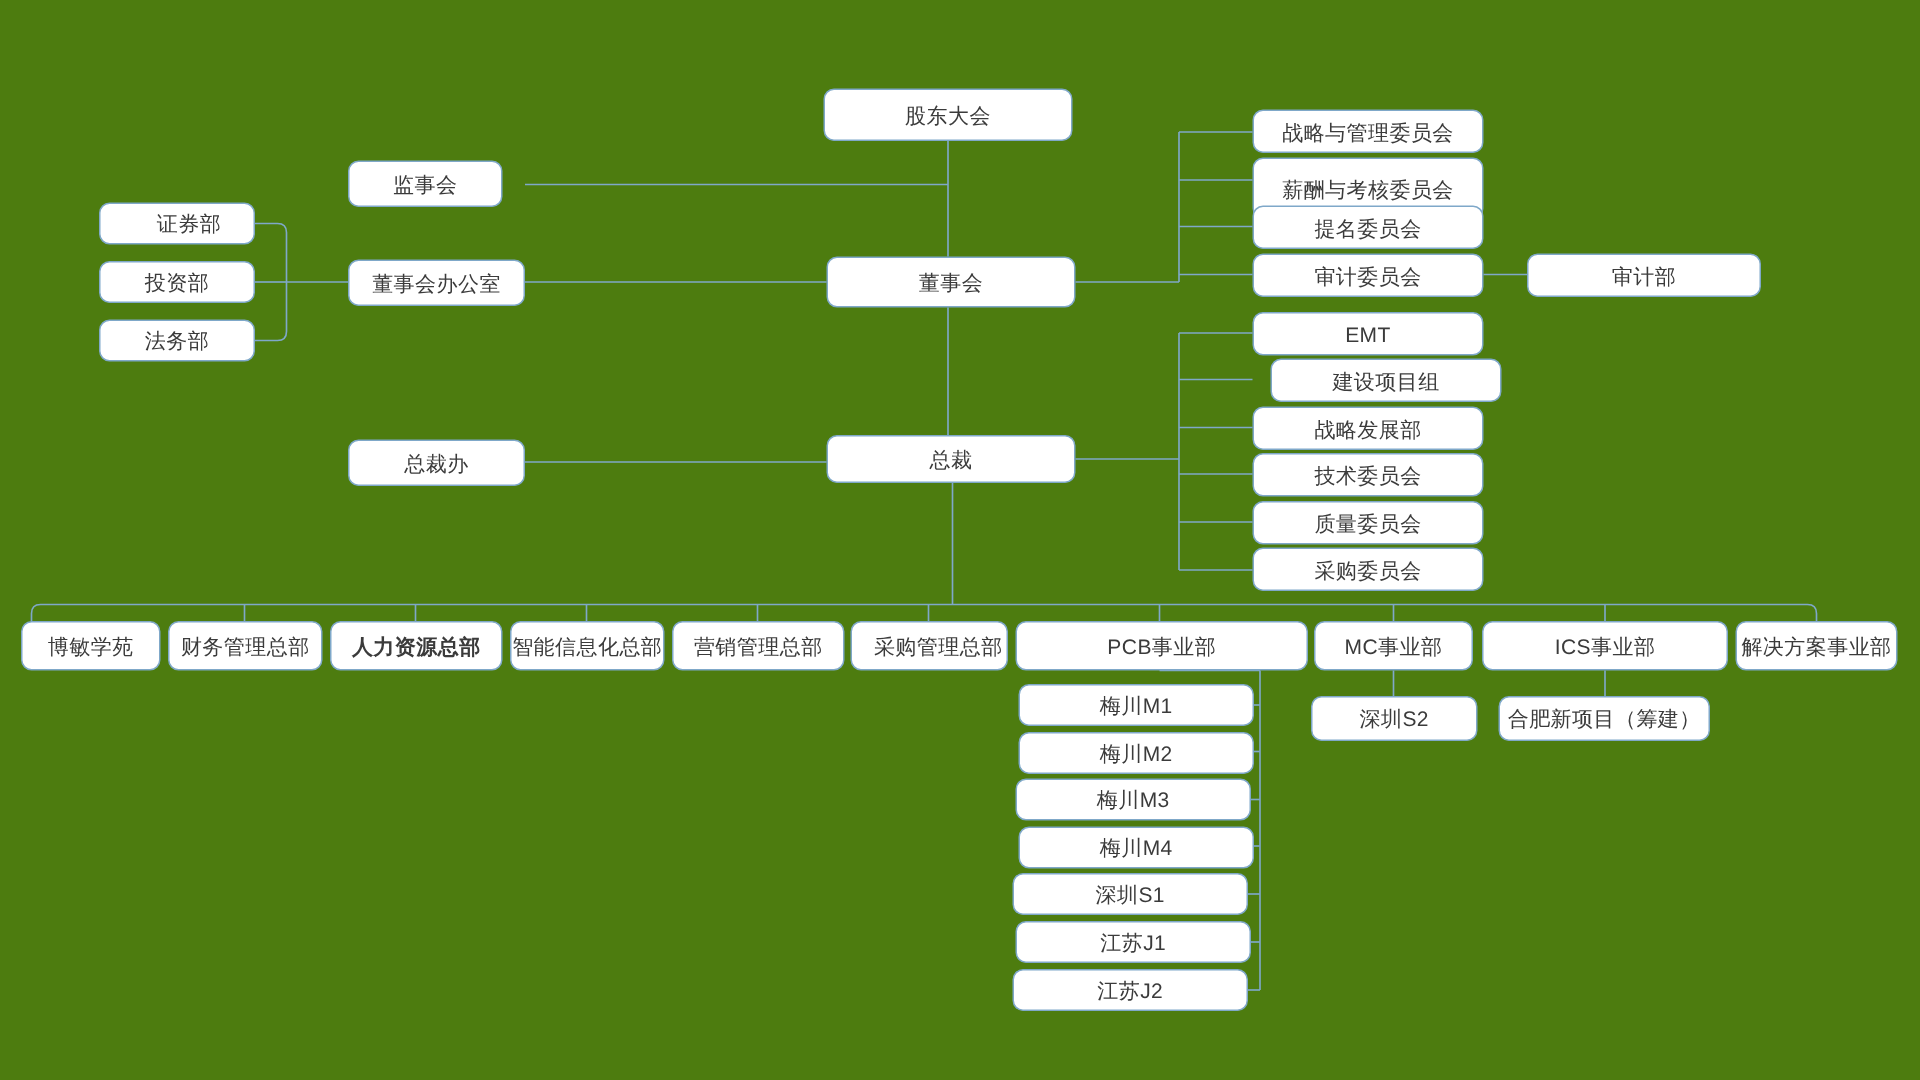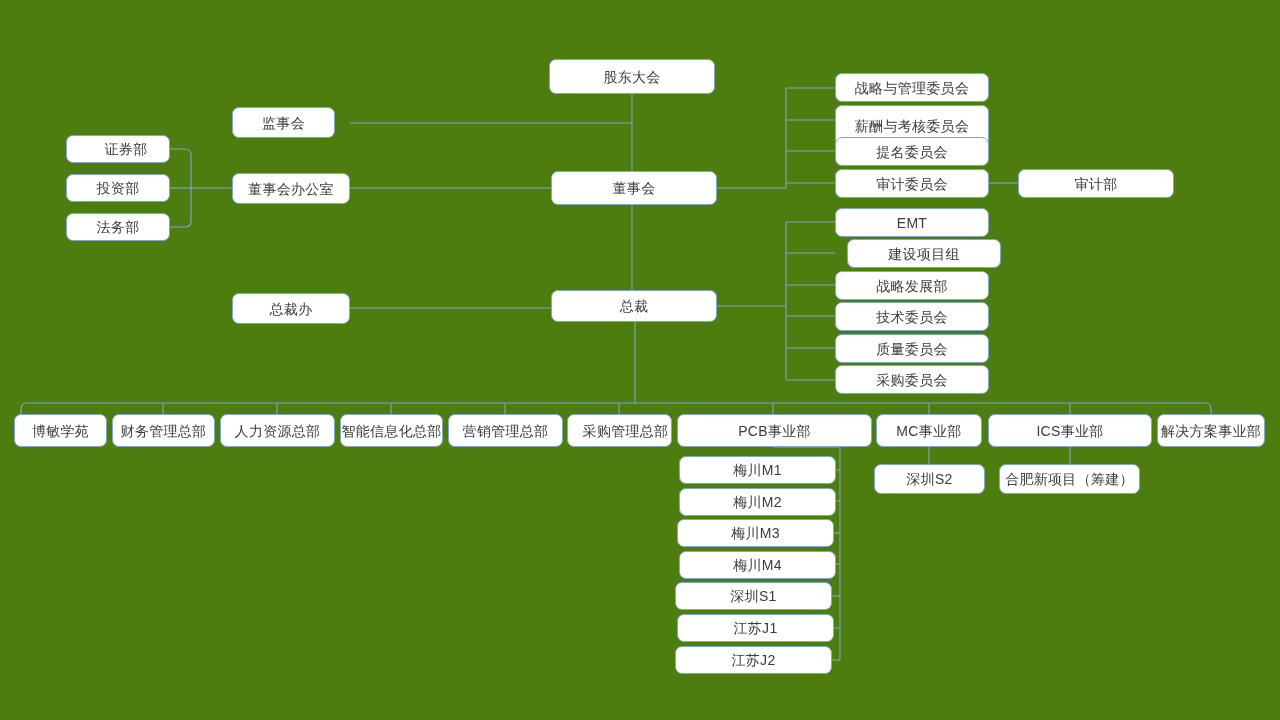--- a/index.html
+++ b/index.html
@@ -129,21 +129,21 @@
 
   <div class="node" style="left:835px; top:208px; width:154px; height:29px;">EMT</div>
   <div class="node" style="left:835px; top:239px; width:154px; height:29px;margin-left:12px;">建设项目组</div>
   <div class="node" style="left:835px; top:271px; width:154px; height:29px;">战略发展部</div>
   <div class="node" style="left:835px; top:302px; width:154px; height:29px;">技术委员会</div>
   <div class="node" style="left:835px; top:334px; width:154px; height:29px;">质量委员会</div>
   <div class="node" style="left:835px; top:365px; width:154px; height:29px;">采购委员会</div>
 
   <div class="node" style="left:14px; top:414px; width:93px; height:33px;">博敏学苑</div>
   <div class="node" style="left:112px; top:414px; width:103px; height:33px;">财务管理总部</div>
-  <div class="node" style="left:220px; top:414px; width:115px; height:33px;">人力资源总部</div>
+  <div class="node" style="left:220px; top:414px; width:115px; height:33px;font-weight:bold;">人力资源总部</div>
   <div class="node" style="left:340px; top:414px; width:103px; height:33px;">智能信息化总部</div>
   <div class="node" style="left:448px; top:414px; width:115px; height:33px;">营销管理总部</div>
   <div class="node" style="left:567px; top:414px; width:105px; height:33px;padding-left:12px;">采购管理总部</div>
   <div class="node" style="left:677px; top:414px; width:195px; height:33px;">PCB事业部</div>
   <div class="node" style="left:876px; top:414px; width:106px; height:33px;">MC事业部</div>
   <div class="node" style="left:988px; top:414px; width:164px; height:33px;">ICS事业部</div>
   <div class="node" style="left:1157px; top:414px; width:108px; height:33px;">解决方案事业部</div>
 
   <div class="node" style="left:679px; top:456px; width:157px; height:28px;">梅川M1</div>
   <div class="node" style="left:679px; top:488px; width:157px; height:28px;">梅川M2</div>

